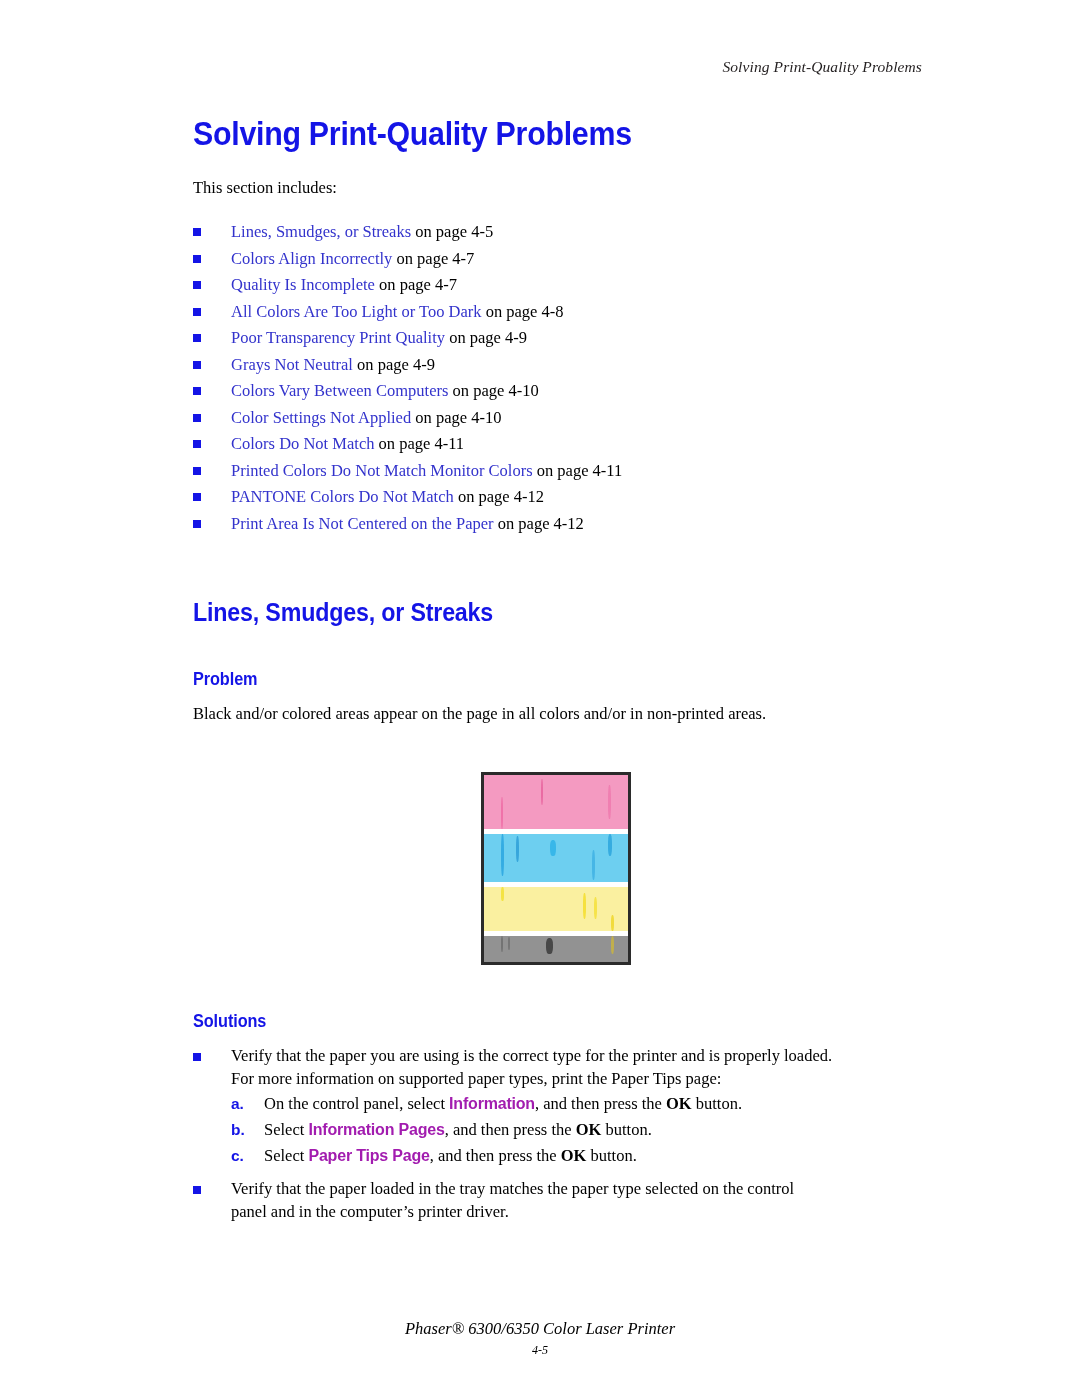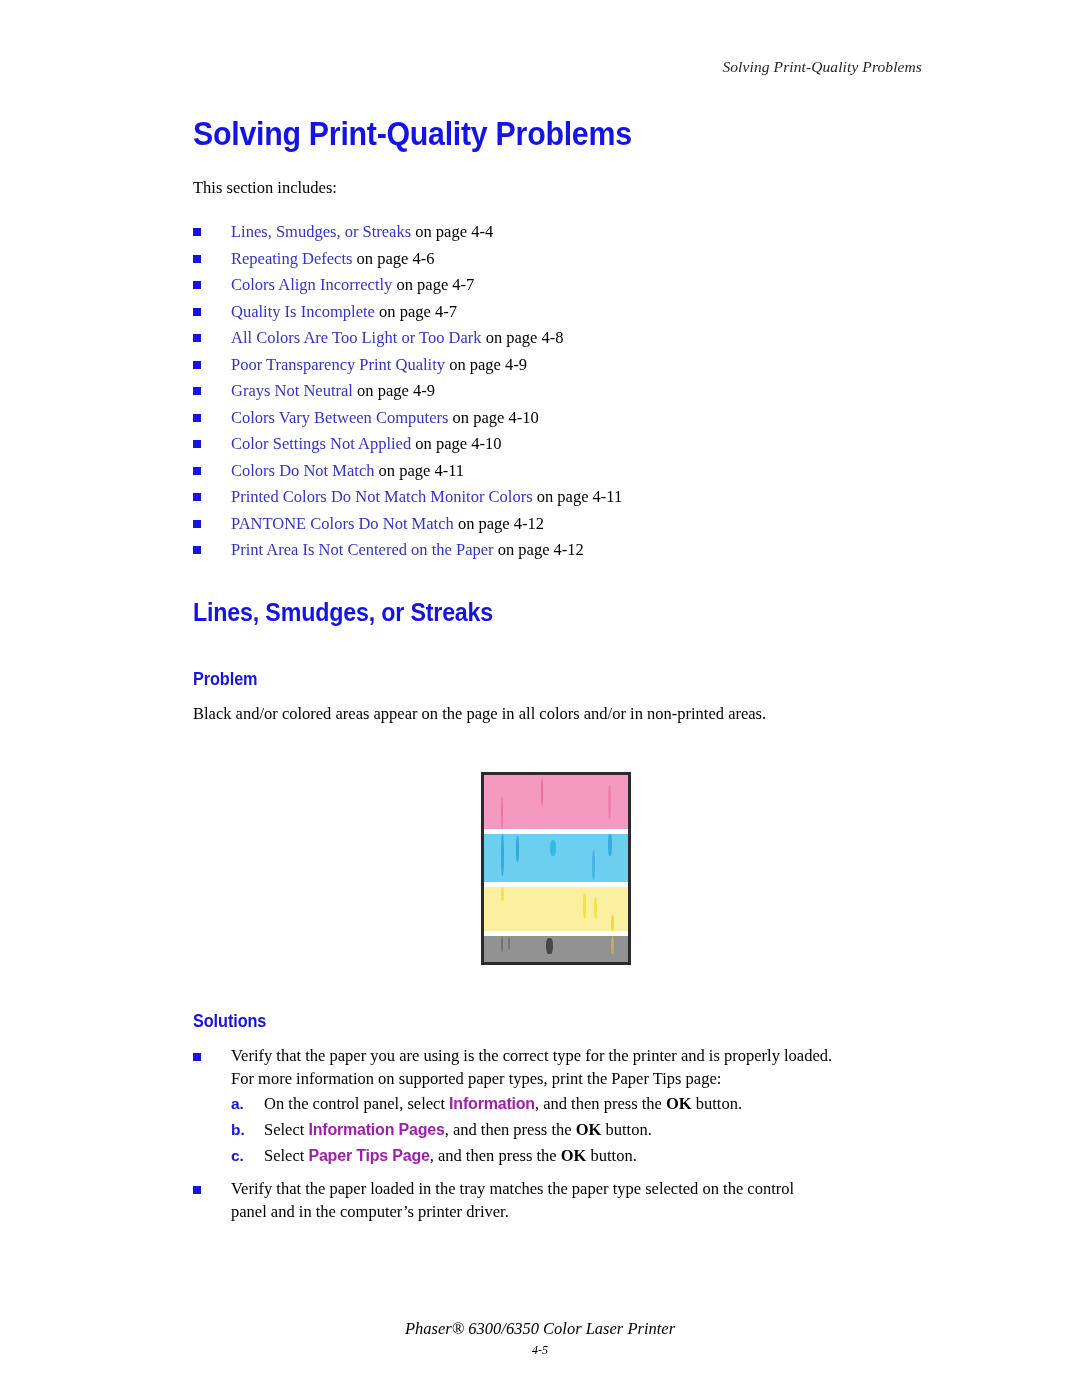--- a/index.html
+++ b/index.html
@@ -256,24 +256,21 @@
   <div class="running-head">Solving Print-Quality Problems</div>
 
   <div class="content">
 
     <h1 class="chapter-title">Solving Print-Quality Problems</h1>
 
     <div class="intro-line">This section includes:</div>
 
     <ul class="link-list">
       <li>
-        <span class="sq"></span><span class="lnk">Lines, Smudges, or Streaks</span><span class="tail"> on page 4-4</span>
-      </li>
-      <li>
-        <span class="sq"></span><span class="lnk">Repeating Defects</span><span class="tail"> on page 4-6</span>
+        <span class="sq"></span><span class="lnk">Lines, Smudges, or Streaks</span><span class="tail"> on page 4-5</span>
       </li>
       <li>
         <span class="sq"></span><span class="lnk">Colors Align Incorrectly</span><span class="tail"> on page 4-7</span>
       </li>
       <li>
         <span class="sq"></span><span class="lnk">Quality Is Incomplete</span><span class="tail"> on page 4-7</span>
       </li>
       <li>
         <span class="sq"></span><span class="lnk">All Colors Are Too Light or Too Dark</span><span class="tail"> on page 4-8</span>
       </li>

